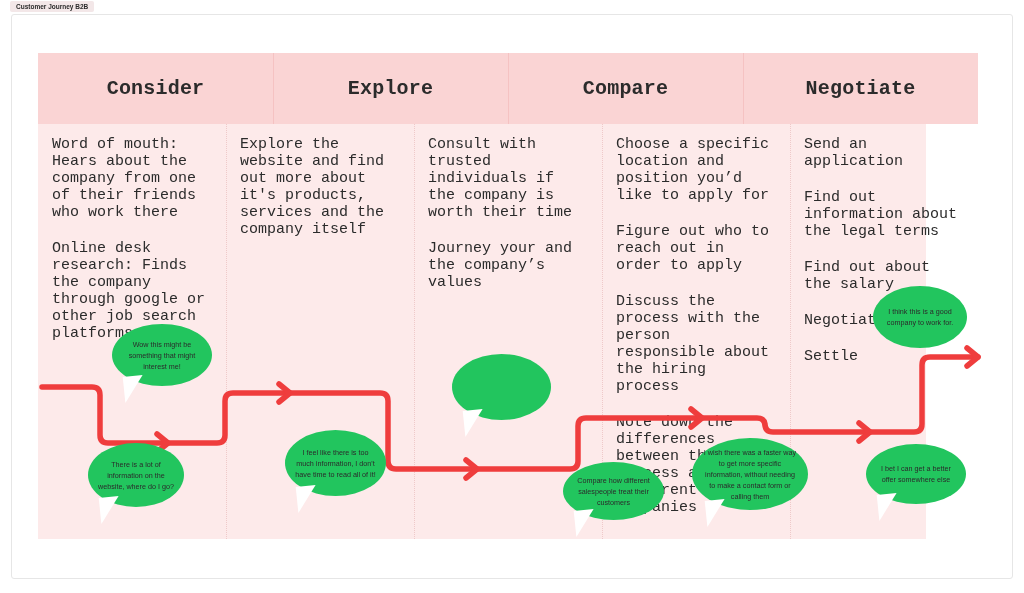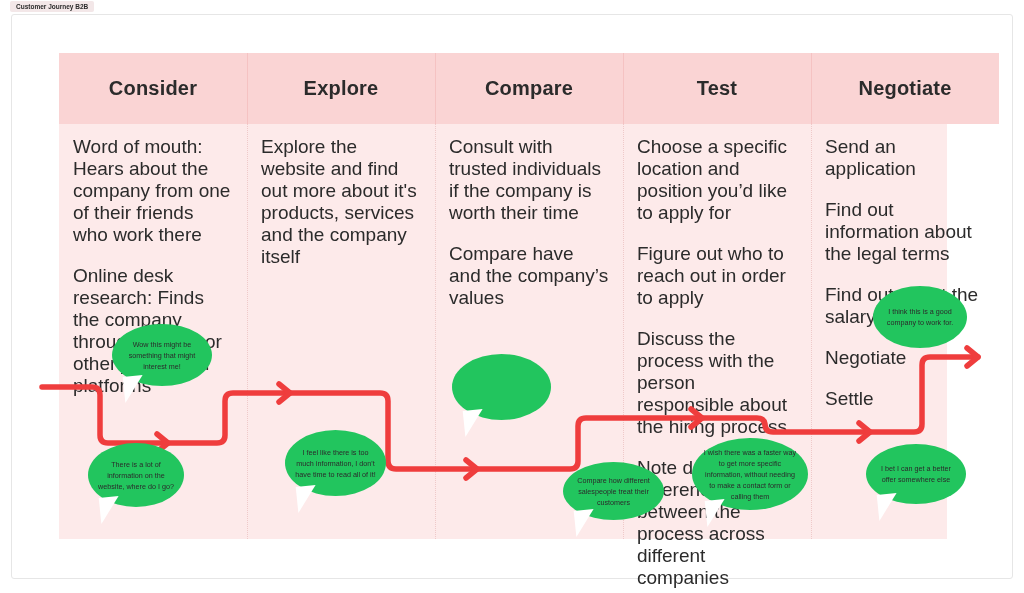--- a/index.html
+++ b/index.html
@@ -38,23 +38,24 @@
     left: 11px; top: 14px;
     width: 1002px; height: 565px;
     background: #ffffff;
     border: 1px solid #e6e6e6;
     border-radius: 3px;
   }
 
   
   #journey-board {
     position: absolute;
-    left: 59px; top: 53px;
+    left: 38px; top: 53px;
     width: 888px; height: 486px;
     background: #fdeaea;
+    font-family: Liberation Mono, monospace;
   }
 
   #header-row {
     position: absolute;
     left: 0; top: 0;
     width: 940px; height: 71px;
     background: #fad4d4;
     display: flex;
   }
   .header-cell {
@@ -91,22 +92,22 @@
     padding: 12px 14px 0 14px;
   }
   .body-cell + .body-cell::before {
     content: "";
     position: absolute;
     left: 0; top: 0; bottom: 0;
     width: 1px;
     border-left: 1px dotted #efc9c9;
   }
   .body-line {
-    font-size: 19px;
-    line-height: 22px;
+    font-size: 15px;
+    line-height: 17px;
     color: #2b2b2b;
     margin-bottom: 19px;
   }
 
   
   #arrow-layer {
     position: absolute;
     left: 0; top: 0;
     width: 1024px; height: 593px;
     pointer-events: none;
@@ -157,41 +158,38 @@
     <div class="header-cell big">
       <span class="header-label">Consider</span>
     </div>
     <div class="header-cell std">
       <span class="header-label">Explore</span>
     </div>
     <div class="header-cell std">
       <span class="header-label">Compare</span>
     </div>
     <div class="header-cell std">
-      <span class="header-label">Test</span>
-    </div>
-    <div class="header-cell std">
       <span class="header-label">Negotiate</span>
     </div>
   </div>
 
   <div id="body-row">
 
     <div class="body-cell">
       <div class="body-line">Word of mouth: Hears about the company from one of their friends who work there</div>
       <div class="body-line">Online desk research: Finds the company through google or other job search platforms</div>
     </div>
 
     <div class="body-cell">
       <div class="body-line">Explore the website and find out more about it's products, services and the company itself</div>
     </div>
 
     <div class="body-cell">
       <div class="body-line">Consult with trusted individuals if the company is worth their time</div>
-      <div class="body-line">Compare have and the company’s values</div>
+      <div class="body-line">Journey your and the company’s values</div>
     </div>
 
     <div class="body-cell">
       <div class="body-line">Choose a specific location and position you’d like to apply for</div>
       <div class="body-line">Figure out who to reach out in order to apply</div>
       <div class="body-line">Discuss the process with the person responsible about the hiring process</div>
       <div class="body-line">Note down the differences between the process across different companies</div>
     </div>
 
     <div class="body-cell">

